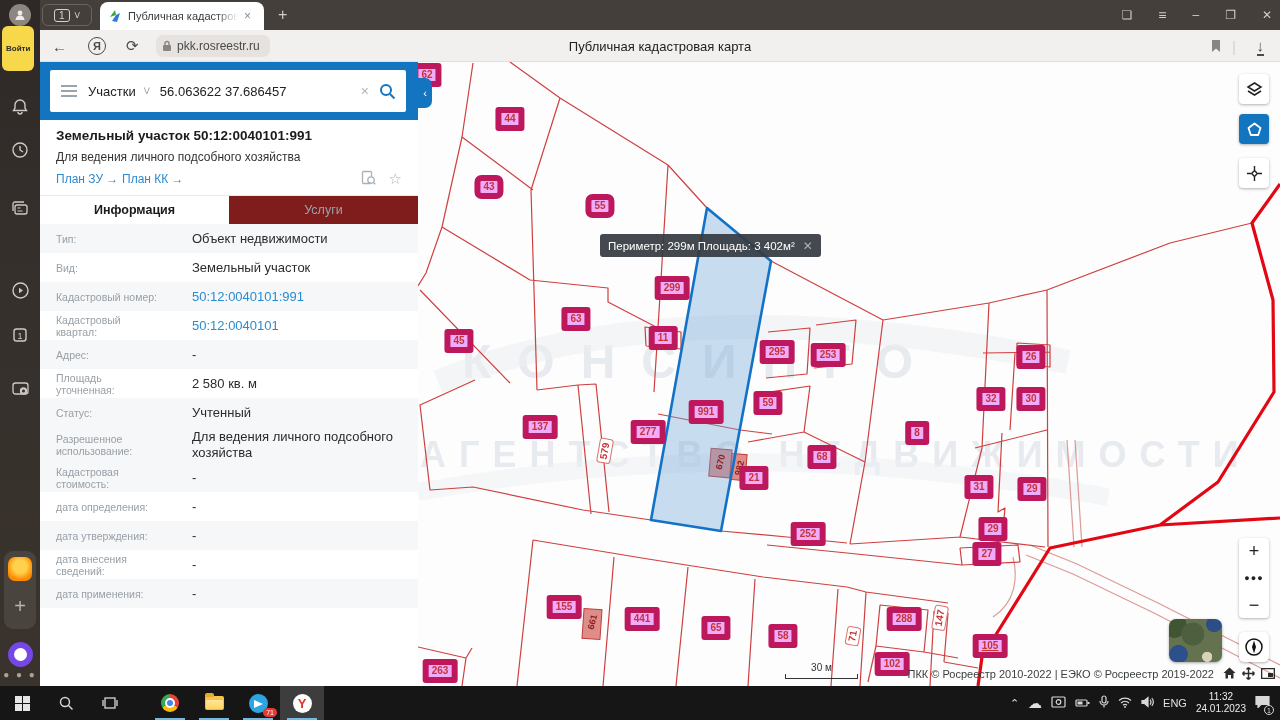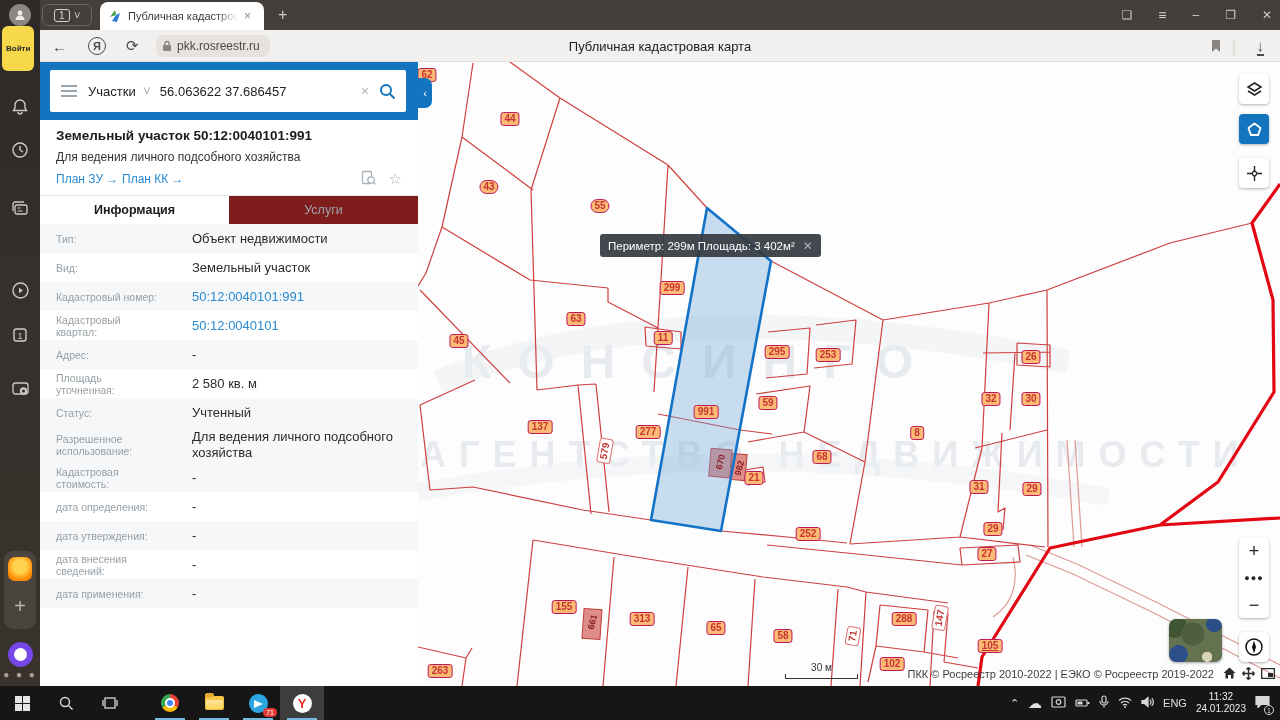--- a/index.html
+++ b/index.html
@@ -101,21 +101,21 @@
   .irow .vl{flex:1;font-size:13px;color:#2b2b2b;padding-left:14px;padding-right:8px;line-height:16px;}
   .irow .vl.link{color:#2a8bd0;}
 
   
   #map{position:absolute;left:378px;top:62px;width:862px;height:624px;background:#fdfdfd;overflow:hidden;}
   #mapsvg{position:absolute;left:0;top:0;}
   .wm1{position:absolute;left:44px;top:272px;font-size:48px;font-weight:bold;letter-spacing:26px;
     color:rgba(195,203,214,0.38);white-space:nowrap;}
   .wm2{position:absolute;left:2px;top:372px;font-size:36px;font-weight:bold;letter-spacing:13px;
     color:rgba(200,207,216,0.42);white-space:nowrap;}
-  .parcel{position:absolute;transform:translate(-50%,-50%);background:#fdba74;border:1px solid #be185d;
+  .parcel{position:absolute;transform:translate(-50%,-50%);background:#f0abfc;border:6px solid #be185d;
     color:#c63434;font-size:10px;line-height:11px;font-weight:600;padding:0 3px 1px;border-radius:3px;white-space:nowrap;}
   .parcel.vert{background:transparent;border:1px solid #dd7070;background:#fff;}
   .parcel.bldg{background:transparent;border:none;color:#8a1f1f;font-size:9px;padding:0;}
   #tooltip{position:absolute;left:182px;top:172px;height:23px;background:rgba(52,58,64,0.92);border-radius:3px;
     color:#fff;font-size:11.5px;display:flex;align-items:center;padding:0 8px;gap:8px;white-space:nowrap;z-index:6;}
   #tooltip .tt-x{color:#aab2ba;font-size:12px;}
   #collapse-handle{position:absolute;left:0;top:16px;width:14px;height:30px;background:#1375c0;
     border-radius:0 7px 7px 0;color:#fff;font-size:11px;display:flex;align-items:center;justify-content:center;z-index:7;}
   .map-btn{position:absolute;width:30px;height:30px;background:#fff;border-radius:4px;
     box-shadow:0 1px 3px rgba(0,0,0,0.3);display:flex;align-items:center;justify-content:center;z-index:8;}
@@ -392,21 +392,21 @@
           <span class="parcel bldg" style="left: 303px; top: 400px; transform: translate(-50%, -50%) rotate(-76deg);">670</span>
           <span class="parcel bldg" style="left: 322px; top: 406px; transform: translate(-50%, -50%) rotate(-76deg);">982</span>
           <span class="parcel" style="left: 336px; top: 416px;">21</span>
           <span class="parcel" style="left: 561px; top: 425px;">31</span>
           <span class="parcel" style="left: 614px; top: 427px;">29</span>
           <span class="parcel" style="left: 390px; top: 472px;">252</span>
           <span class="parcel" style="left: 575px; top: 467px;">29</span>
           <span class="parcel" style="left: 569px; top: 492px;">27</span>
           <span class="parcel" style="left: 146px; top: 545px;">155</span>
           <span class="parcel bldg" style="left: 175px; top: 560px; transform: translate(-50%, -50%) rotate(-76deg);">661</span>
-          <span class="parcel" style="left: 224px; top: 557px;">313</span>
+          <span class="parcel" style="left: 224px; top: 557px;">441</span>
           <span class="parcel" style="left: 298px; top: 566px;">65</span>
           <span class="parcel" style="left: 365px; top: 574px;">58</span>
           <span class="parcel vert" style="left: 435px; top: 574px; transform: translate(-50%, -50%) rotate(-80deg);">71</span>
           <span class="parcel" style="left: 486px; top: 557px;">288</span>
           <span class="parcel vert" style="left: 522px; top: 556px; transform: translate(-50%, -50%) rotate(-80deg);">147</span>
           <span class="parcel" style="left: 572px; top: 584px; text-decoration: underline;">105</span>
           <span class="parcel" style="left: 474px; top: 602px;">102</span>
           <span class="parcel" style="left: 22px; top: 609px;">263</span>
         </div>
 

